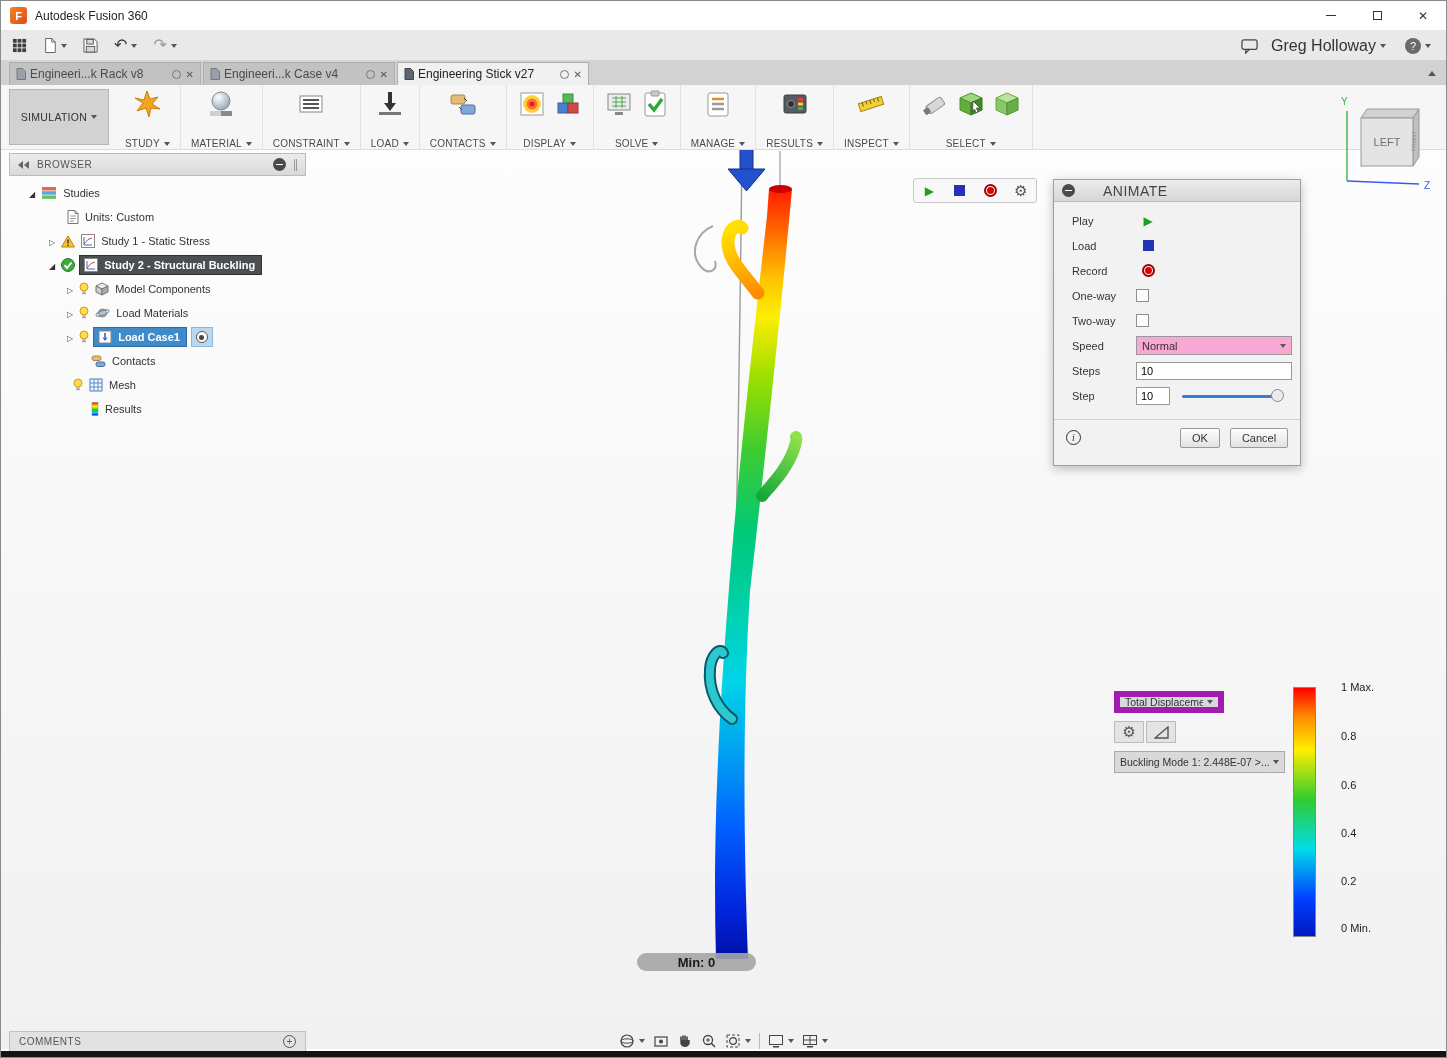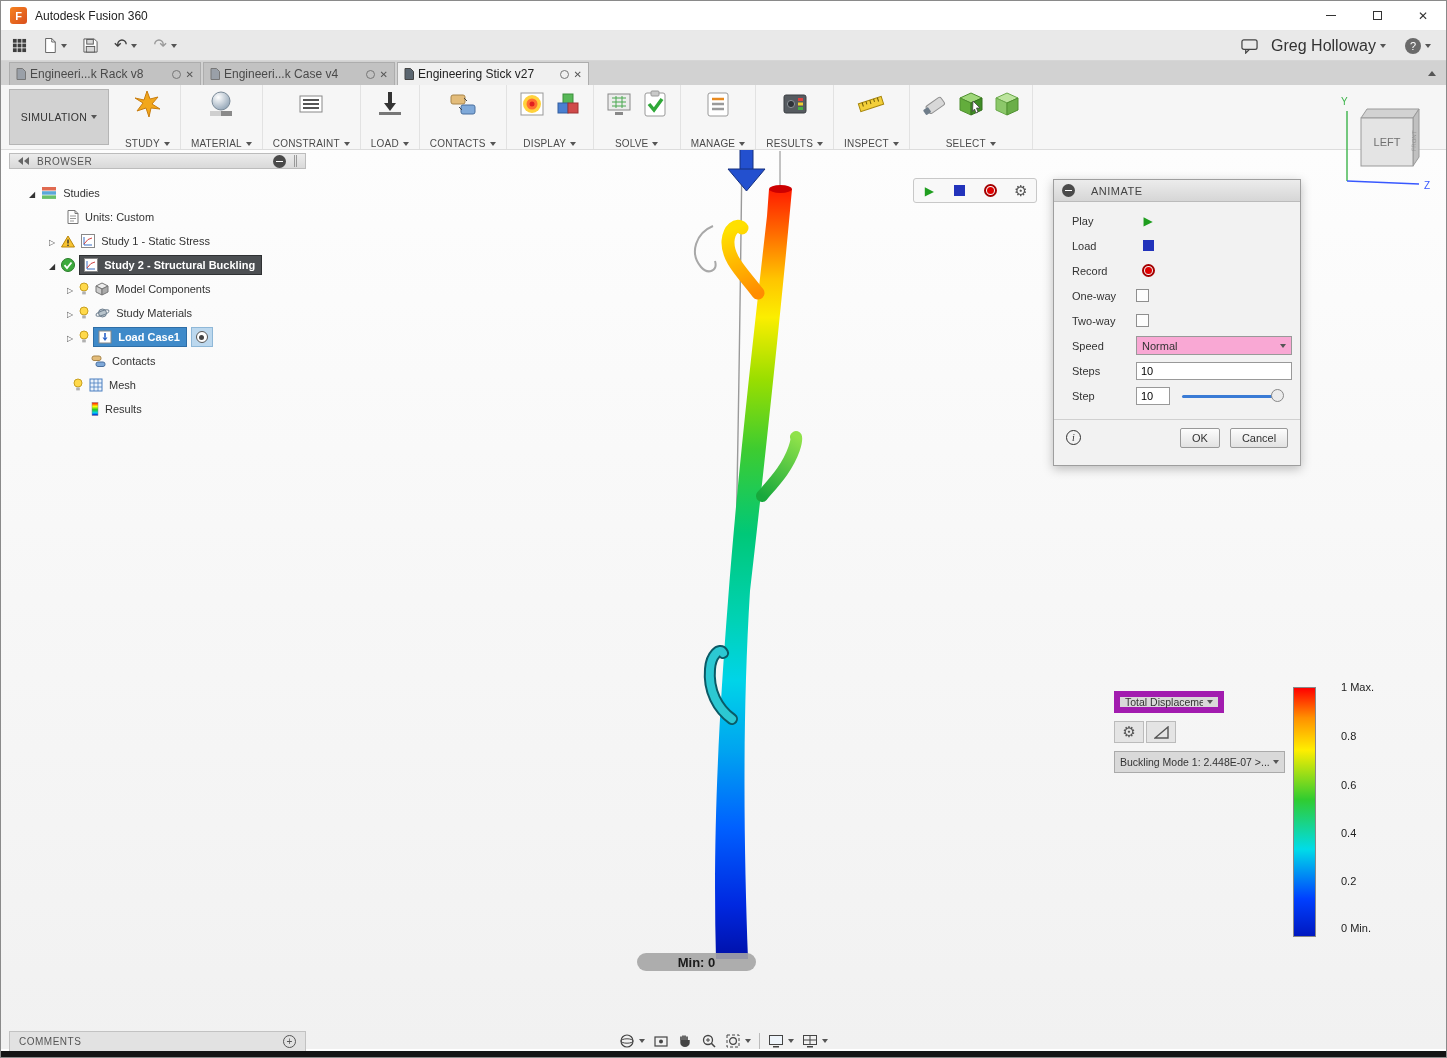--- a/index.html
+++ b/index.html
@@ -45,21 +45,21 @@
   .rgroup{padding:0 10px;border-right:1px solid #e2e2e2;display:flex;flex-direction:column;align-items:center}
   .ricons{height:40px;display:flex;align-items:center;gap:6px;margin-top:3px}
   .ric{width:30px;height:30px}
   .rlabel{font-size:10px;color:#4a4a4a;display:flex;align-items:center;margin-top:18px;letter-spacing:.2px}
 
   
   .canvas{position:absolute;top:149px;left:0;right:0;bottom:8px;background:linear-gradient(#fdfdfd,#f1f1f1)}
   .model-svg{position:absolute;top:149px;left:0;width:1447px;height:901px}
 
   
-  .browser-head{position:absolute;left:8px;top:152px;width:297px;height:16px;background:linear-gradient(#ececec,#d9d9d9);border:1px solid #bcbcbc;display:flex;align-items:center;padding:0 8px}
+  .browser-head{position:absolute;left:8px;top:152px;width:297px;height:23px;background:linear-gradient(#ececec,#d9d9d9);border:1px solid #bcbcbc;display:flex;align-items:center;padding:0 8px}
   .bh-arrows{display:flex;gap:1px;margin-right:8px}
   .bh-arrow{width:0;height:0;border-top:4px solid transparent;border-bottom:4px solid transparent;border-right:5px solid #666}
   .bh-title{font-size:10px;color:#555;letter-spacing:.5px;flex:1}
   .bh-minus{width:13px;height:13px;border-radius:50%;background:#4a4a4a;position:relative;margin-right:8px}
   .bh-minus::after{content:"";position:absolute;left:3px;top:6px;width:7px;height:1.4px;background:#fff}
   .bh-grip{width:3px;height:12px;border-left:1px solid #999;border-right:1px solid #999}
 
   .trow{position:absolute;left:8px;width:297px;height:22px;display:flex;align-items:center;font-size:11px;color:#333}
   .trow span{flex:none}
   .arr-c::after{content:"▷";font-size:8px;color:#555}
@@ -79,21 +79,21 @@
   .pb-btn{width:24px;height:21px;display:flex;align-items:center;justify-content:center;border-radius:2px}
   .glyph-play::after{content:"▶";color:#1f9e1f;font-size:12px}
   .glyph-stop{width:11px;height:11px;background:#2233bb}
   .glyph-record{width:13px;height:13px;border-radius:50%;border:2px solid #a40000;display:flex;align-items:center;justify-content:center}
   .glyph-record::after{content:"";width:7px;height:7px;border-radius:50%;background:#e00000}
   .glyph-gear::after{content:"⚙";font-size:15px;color:#555}
 
   
   .dialog{position:absolute;left:1052px;top:178px;width:248px;height:287px;background:#f2f2f2;border:1px solid #9e9e9e;box-shadow:0 3px 10px rgba(0,0,0,.25)}
   .dlg-head{height:22px;background:linear-gradient(#ececec,#d6d6d6);border-bottom:1px solid #bbb;display:flex;align-items:center;padding:0 8px}
-  .dlg-title{font-size:11px;color:#444;letter-spacing:.5px;margin-left:8px}
+  .dlg-title{font-size:14px;color:#444;letter-spacing:.5px;margin-left:20px}
   .dlg-row{height:25px;display:flex;align-items:center;padding-left:18px}
   .dlg-label{width:64px;font-size:11px;color:#333}
   .dlg-select{width:156px;height:19px;background:#f9a8d4;border:1px solid #999;display:flex;align-items:center;padding:0 5px;font-size:11px}
   .dlg-select .sel-caret{margin-left:auto}
   .dlg-input{width:156px;height:18px;border:1px solid #999;background:#fff;font-size:11px;padding:0 4px;font-family:"Liberation Sans",sans-serif}
   .dlg-input.small{width:34px}
   .checkbox{width:13px;height:13px;background:#fdfdfd;border:1px solid #8f8f8f}
   .slider{position:relative;width:100px;height:13px;margin-left:12px}
   .slider .track{position:absolute;left:0;right:0;top:5.5px;height:3px;background:#3a7bd5;border-radius:2px}
   .slider .handle{position:absolute;right:-2px;top:0;width:13px;height:13px;border-radius:50%;background:#ececec;border:1px solid #888}
@@ -564,21 +564,21 @@
       <span class="tgap"></span>
     <svg width="10" height="14" viewBox="0 0 10 14">
         <circle cx="5" cy="5" r="4" fill="#ffd94a" stroke="#c8a020"></circle>
         <rect x="3.2" y="9.4" width="3.6" height="3" fill="#b0b0b0"></rect>
       </svg>
     <span class="tgap"></span>
     <svg width="15" height="14" viewBox="0 0 15 14">
         <circle cx="7.5" cy="7" r="4" fill="#b8c4cc" stroke="#708090"></circle>
         <ellipse cx="7.5" cy="7" rx="6.8" ry="2.2" fill="none" stroke="#708090" transform="rotate(-20 7.5 7)"></ellipse>
       </svg>
-    <span class="tlabel">Study Materials</span>
+    <span class="tlabel">Load Materials</span>
   </div>
 
   <div class="trow" style="top:325px;padding-left:58px">
     <span class="arr-c"></span>
       <span class="tgap"></span>
     <svg width="10" height="14" viewBox="0 0 10 14">
         <circle cx="5" cy="5" r="4" fill="#ffd94a" stroke="#c8a020"></circle>
         <rect x="3.2" y="9.4" width="3.6" height="3" fill="#b0b0b0"></rect>
       </svg>
     <span class="blue-sel">

